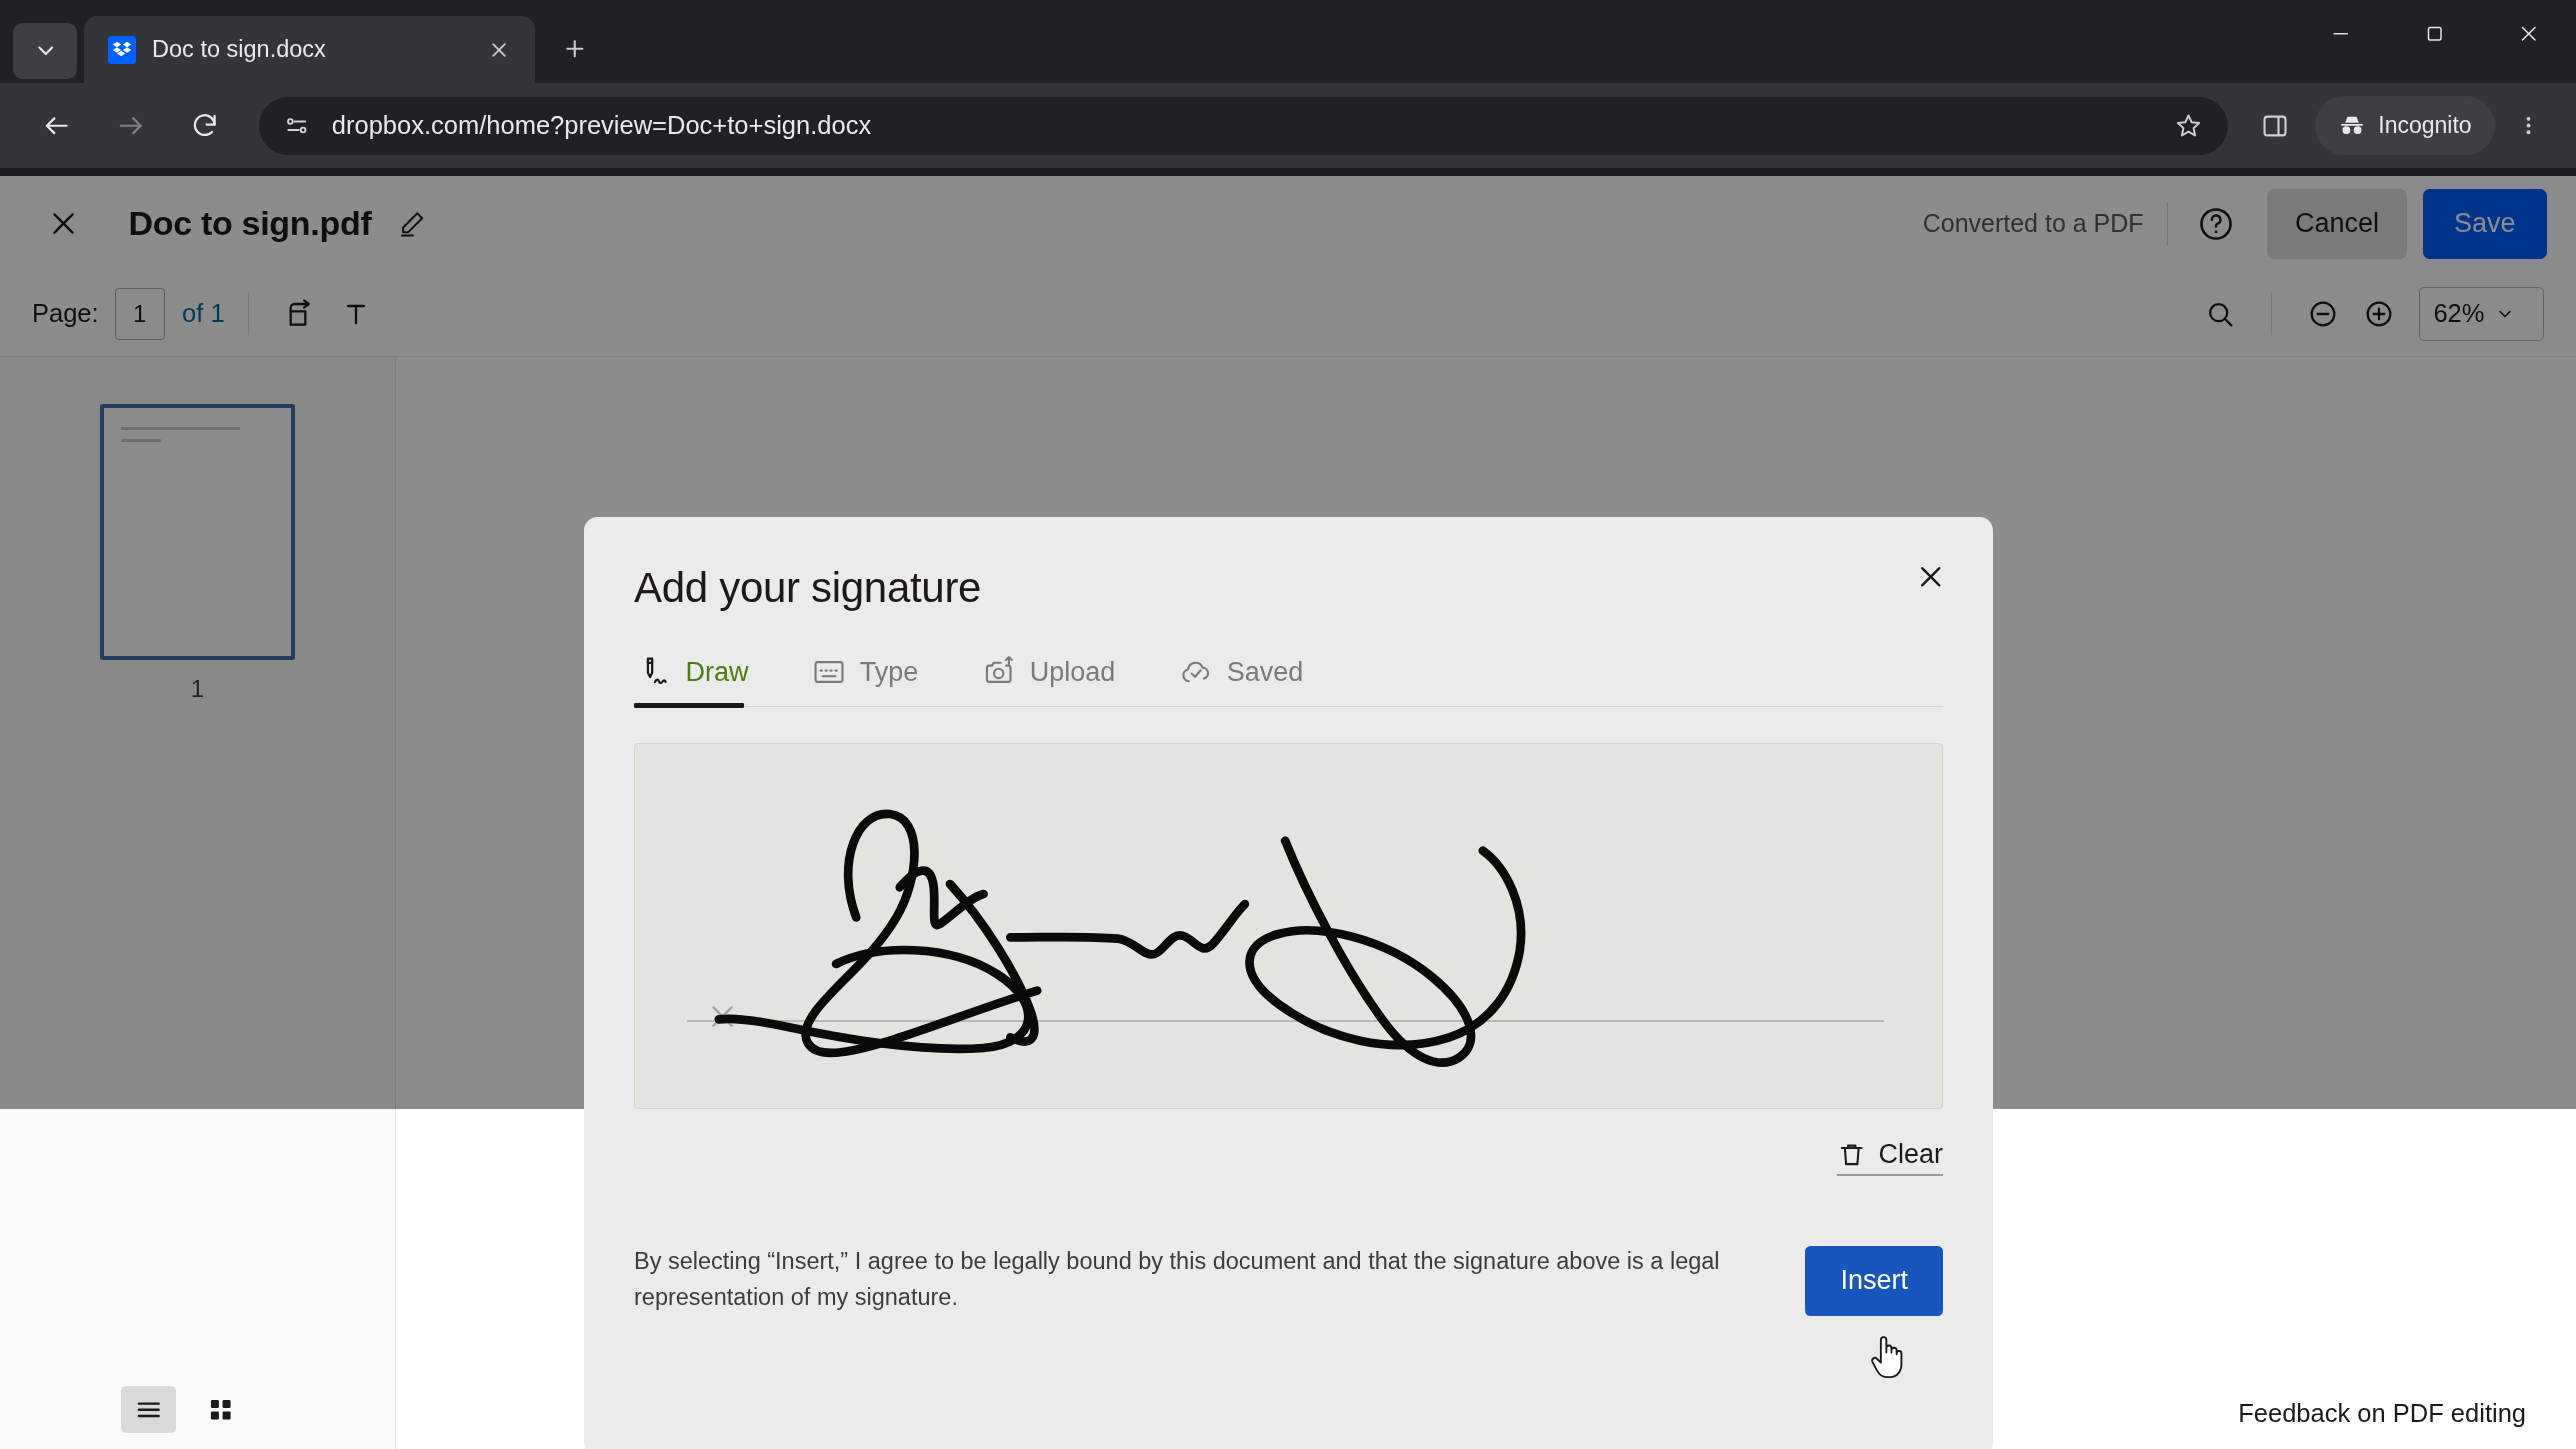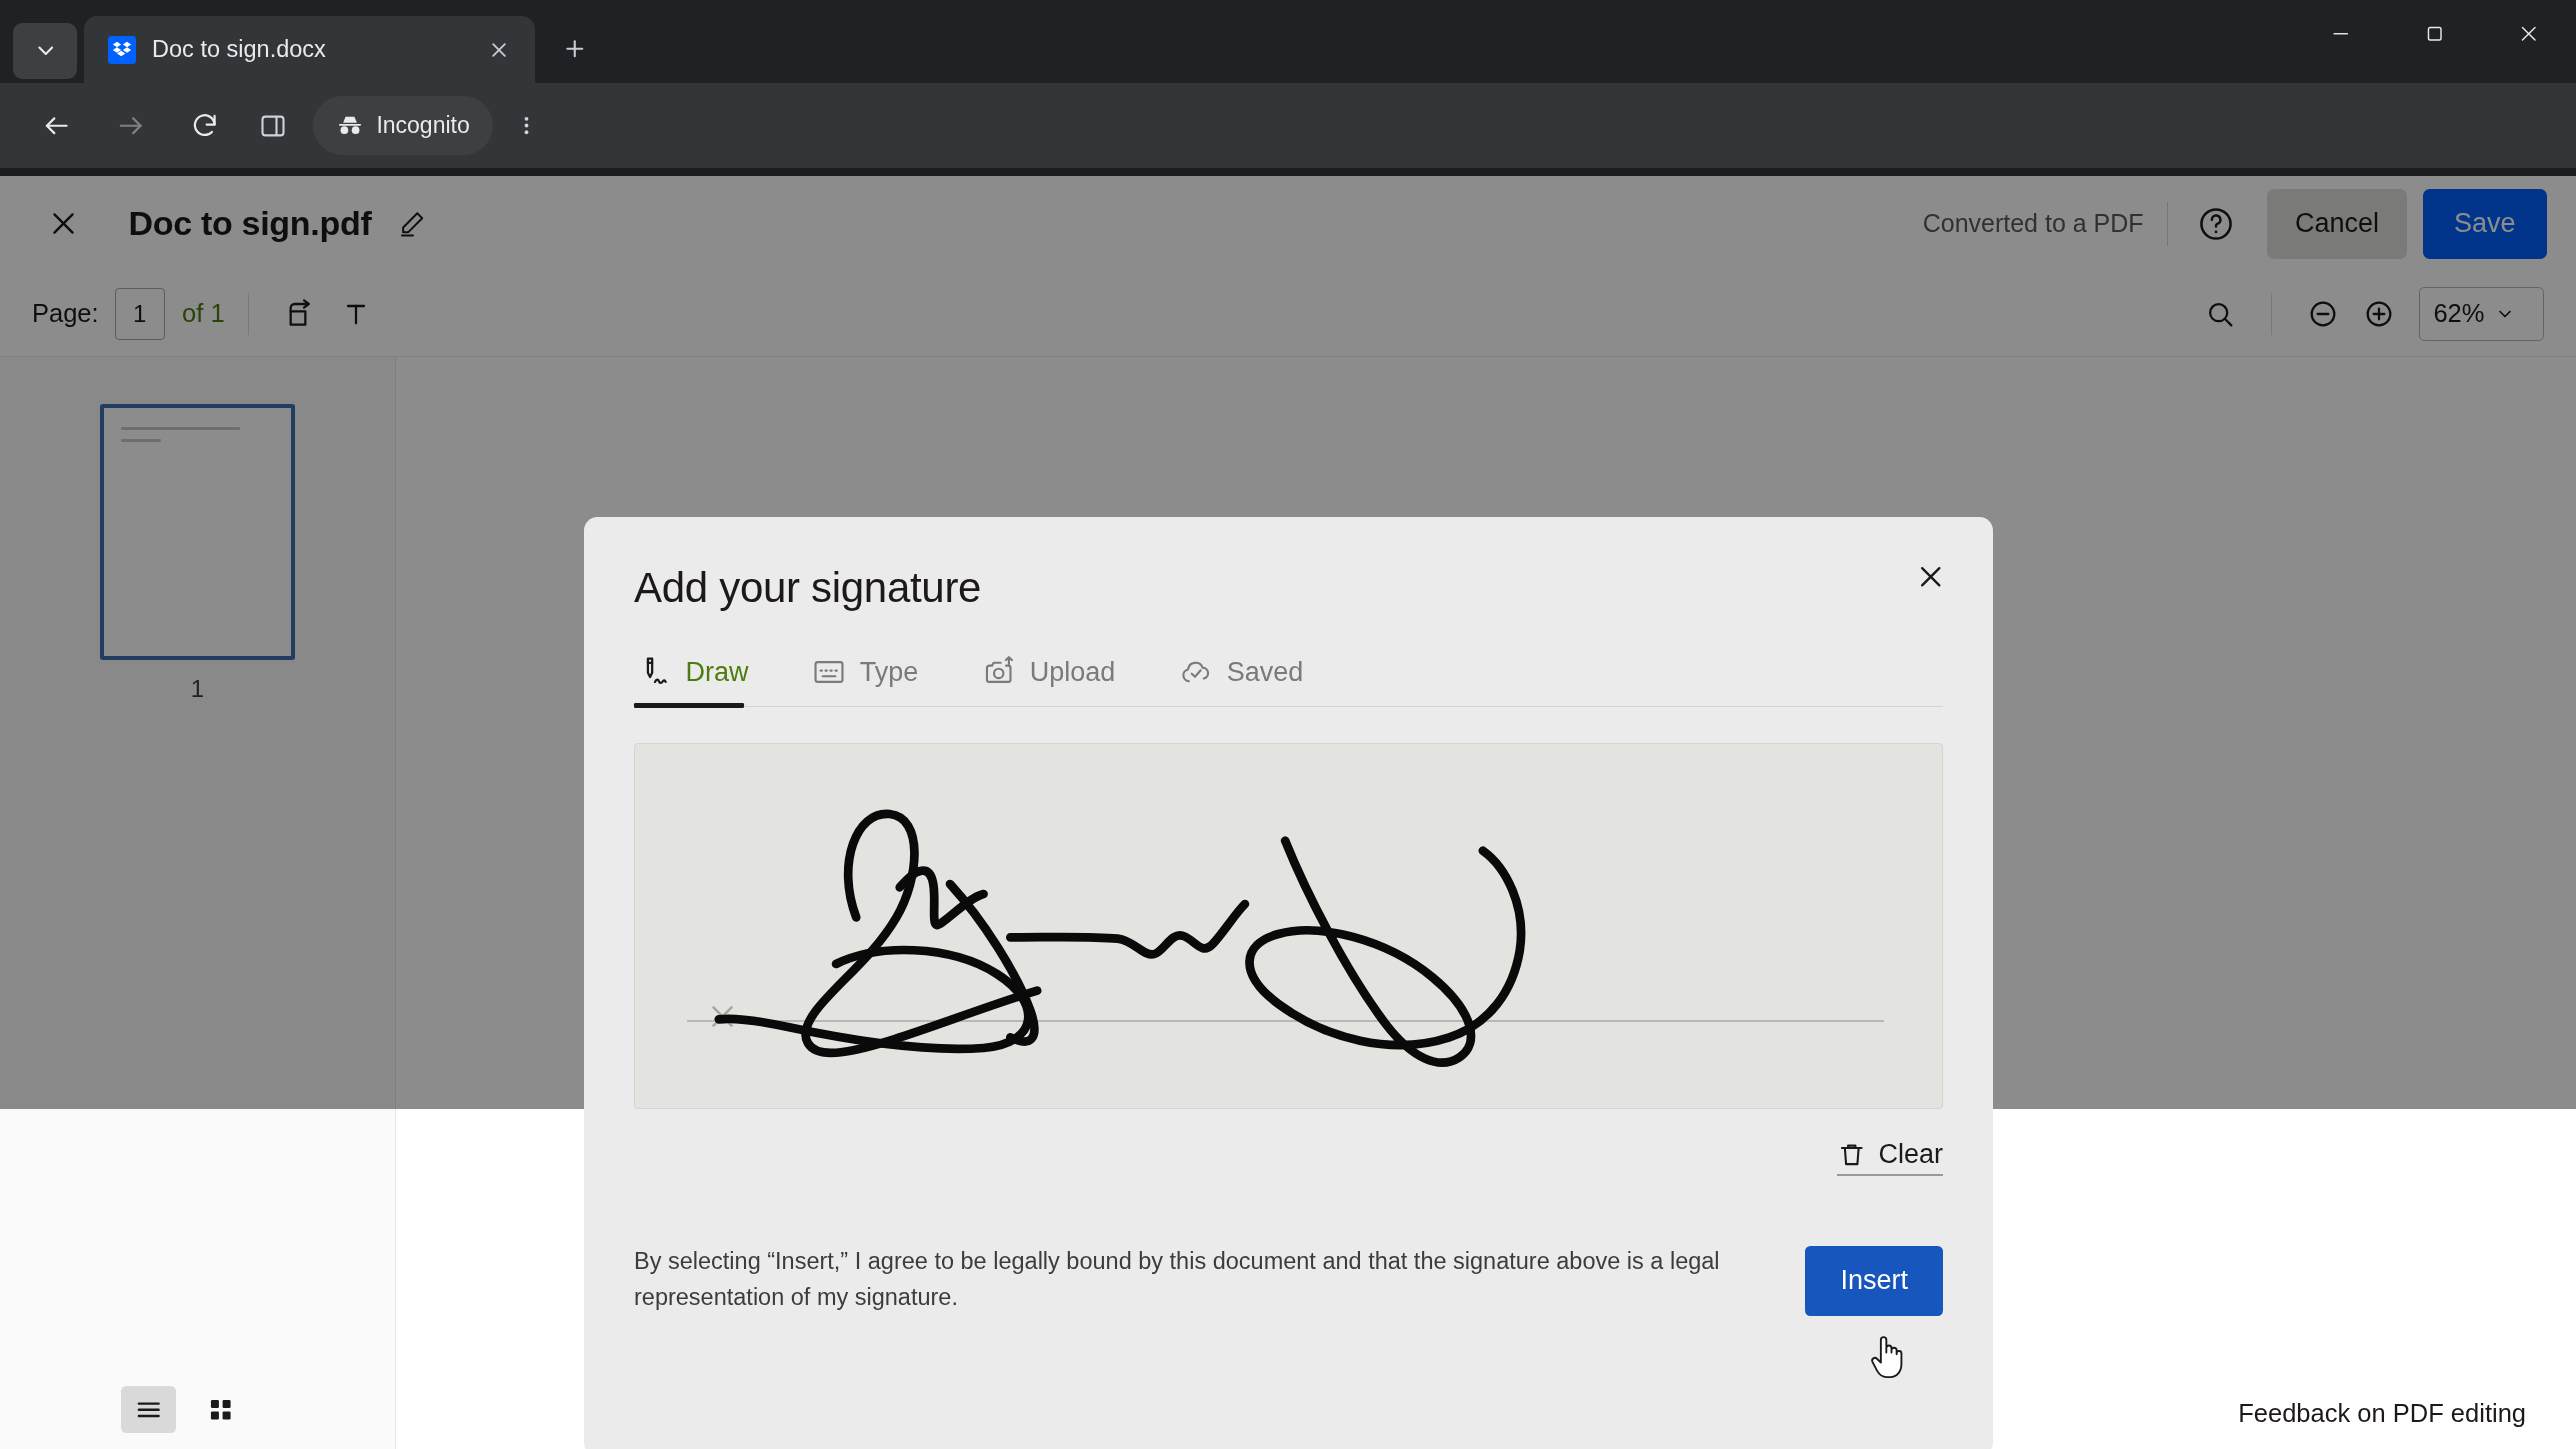--- a/index.html
+++ b/index.html
@@ -110,21 +110,21 @@
   .pdf-toolbar {
     height: 86px; display: flex; align-items: center; padding: 0 32px;
     background: #fff; border-bottom: 1.3px solid #e7e7e7;
   }
   .pg-label { font-size: 25.5px; color: #1e1919; margin-right: 16px; }
   .pg-input {
     width: 50px; height: 52px; border: 1.3px solid #a8a8a8; border-radius: 4px;
     background: #fff; font-size: 24px; color: #1e1919; text-align: center;
     font-family: inherit;
   }
-  .pg-of { font-size: 25.5px; color: #4d7c0f; margin-left: 17.4px; }
+  .pg-of { font-size: 25.5px; color: #0369a1; margin-left: 17.4px; }
   .tb-sep { width: 1.3px; height: 42px; background: #dcdcdc; margin: 0 23px; }
   .pdf-icon-btn { width: 56px; height: 56px; display:flex; align-items:center; justify-content:center; border-radius: 5.4px; }
   .pdf-icon-btn svg { width: 32px; height: 32px; }
   .zoom-select {
     height: 54px; min-width: 125px; border: 1.3px solid #b4b4b4; border-radius: 5.4px;
     display:flex; align-items:center; gap: 10.7px; padding: 0 13.4px;
     font-size: 25.5px; color: #1e1919; margin-left: 12px; background: #fff;
   }
   .zoom-select svg { width: 20px; height: 20px; }
 
@@ -277,20 +277,36 @@
           <polyline points="14 6 20 12 14 18"></polyline>
         </svg>
     </div>
     <div class="nav-btn">
       <svg viewBox="0 0 24 24" fill="none" stroke="#e8eaed" stroke-width="1.8" stroke-linecap="round" stroke-linejoin="round">
           <path d="M20 11a8 8 0 1 0-2.2 6"></path>
           <polyline points="20 4 20 11 13.5 11"></polyline>
         </svg>
     </div>
 
+    <div class="omnibox">
+      <div class="omni-icon">
+        <svg viewBox="0 0 24 24" fill="none" stroke="#cfd2d6" stroke-width="1.8" stroke-linecap="round">
+          <line x1="10" y1="8" x2="20" y2="8"></line>
+            <circle cx="6" cy="8" r="2.2"></circle>
+          <line x1="4" y1="16" x2="14" y2="16"></line>
+            <circle cx="18" cy="16" r="2.2"></circle>
+        </svg>
+      </div>
+      <span class="omni-url">dropbox.com/home?preview=Doc+to+sign.docx</span>
+      <div class="omni-star">
+        <svg viewBox="0 0 24 24" fill="none" stroke="#cfd2d6" stroke-width="1.7" stroke-linejoin="round">
+            <polygon points="12 3 14.8 9.1 21.5 9.8 16.5 14.3 17.9 20.9 12 17.5 6.1 20.9 7.5 14.3 2.5 9.8 9.2 9.1"></polygon>
+          </svg>
+      </div>
+    </div>
 
     <div class="tb-icon">
       <svg viewBox="0 0 24 24" fill="none" stroke="#cfd2d6" stroke-width="1.8">
           <rect x="3" y="4" width="18" height="16" rx="2.5"></rect>
           <line x1="15" y1="4" x2="15" y2="20"></line>
         </svg>
     </div>
 
     <div class="incognito-pill">
       <svg viewBox="0 0 24 24" fill="#e8eaed">

